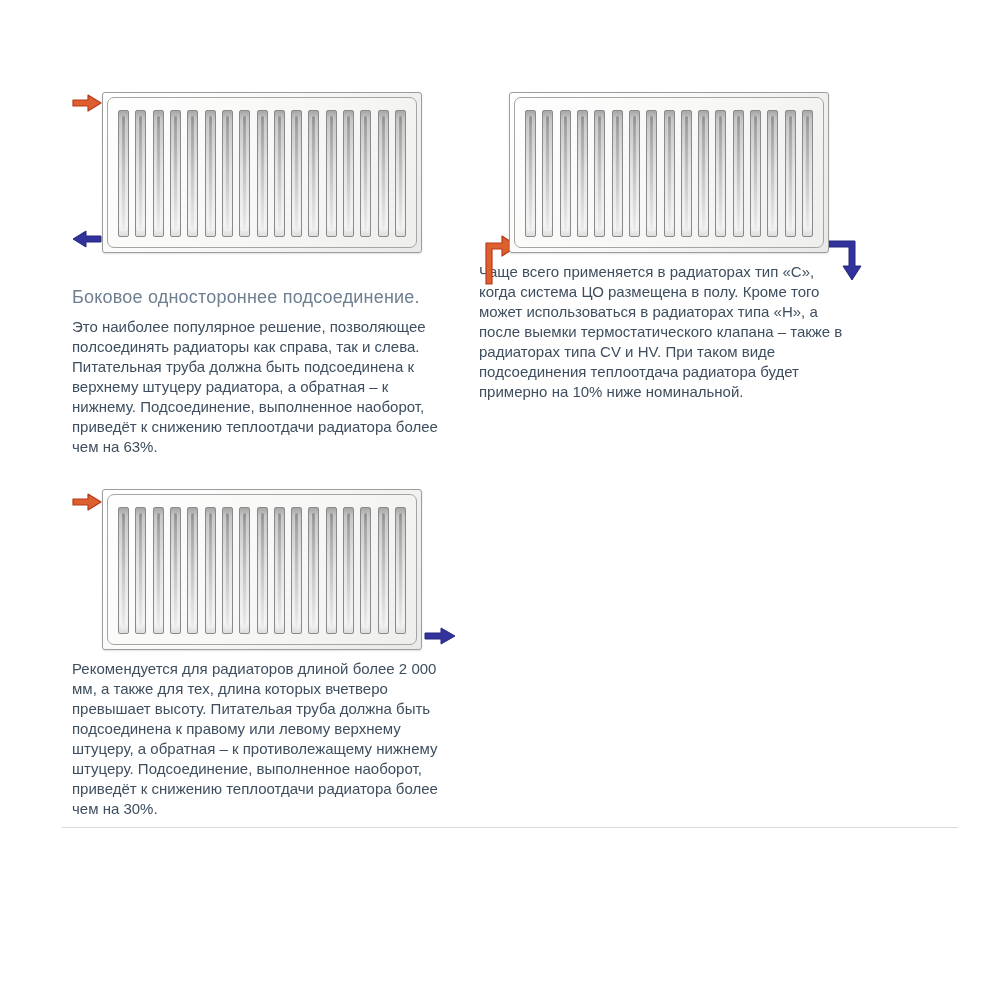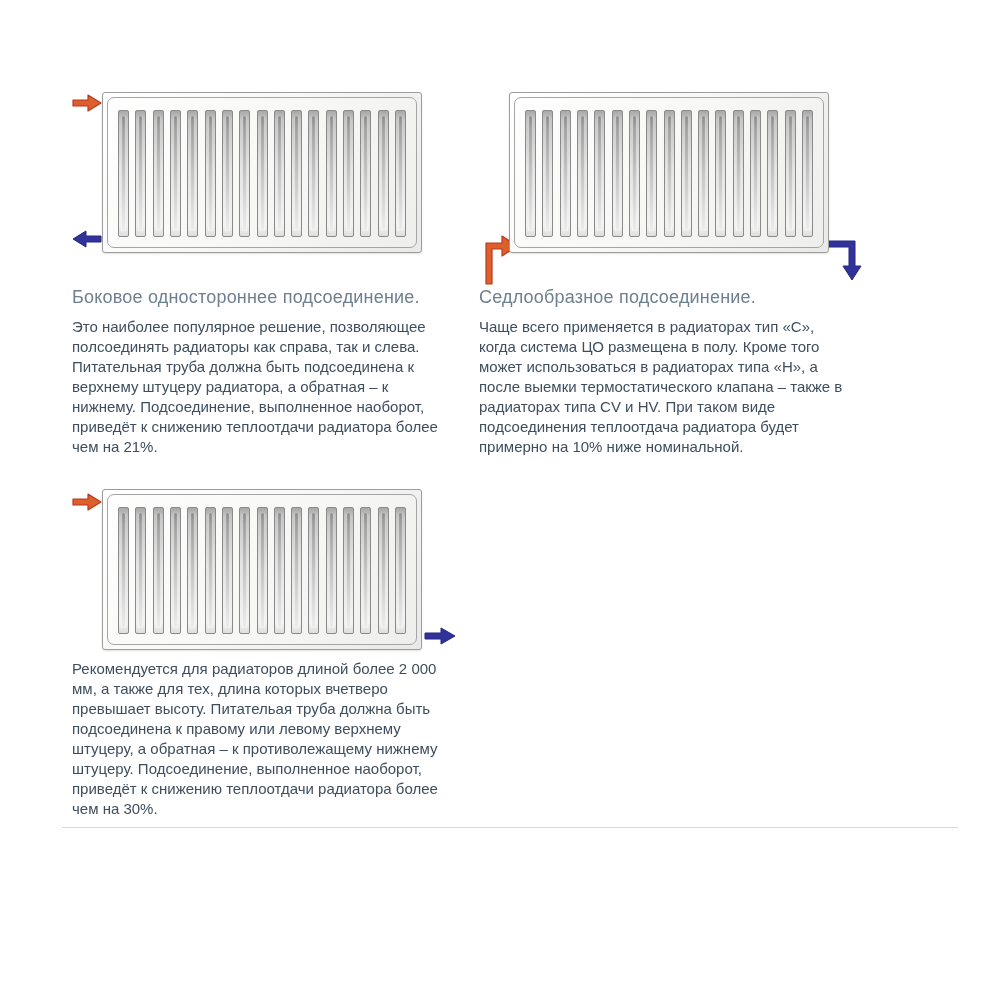--- a/index.html
+++ b/index.html
@@ -131,21 +131,21 @@
                 <div class="slat"></div>
                 <div class="slat"></div>
                 <div class="slat"></div>
                 <div class="slat"></div>
                 <div class="slat"></div>
               </div>
           </div>
         </div>
       </div>
       <h2 class="section-title">Боковое одностороннее подсоединение.</h2>
-      <p class="section-body">Это наиболее популярное решение, позволяющее полсоединять радиаторы как справа, так и слева. Питательная труба должна быть подсоединена к верхнему штуцеру радиатора, а обратная – к нижнему. Подсоединение, выполненное наоборот, приведёт к снижению теплоотдачи радиатора более чем на 21%.</p>
+      <p class="section-body">Это наиболее популярное решение, позволяющее полсоединять радиаторы как справа, так и слева. Питательная труба должна быть подсоединена к верхнему штуцеру радиатора, а обратная – к нижнему. Подсоединение, выполненное наоборот, приведёт к снижению теплоотдачи радиатора более чем на 63%.</p>
     </section>
 
     <section>
       <div class="diagram">
         <svg class="arrow arrow-supply-2" width="40" height="52" viewBox="0 0 40 52">
           <polygon points="5,50 5,9 21,9 21,2 36,12 21,22 21,15 11,15 11,50" fill="#dd5f2d" stroke="#b93a1c" stroke-width="1.2" stroke-linejoin="round"></polygon>
         </svg>
         <svg class="arrow arrow-return-2" width="42" height="48" viewBox="0 0 42 48">
           <polygon points="0,5 30,5 30,30 36,30 27,44 18,30 24,30 24,11 0,11" fill="#32329d" stroke="#26267e" stroke-width="1" stroke-linejoin="round"></polygon>
         </svg>
@@ -166,21 +166,20 @@
                 <div class="slat"></div>
                 <div class="slat"></div>
                 <div class="slat"></div>
                 <div class="slat"></div>
                 <div class="slat"></div>
                 <div class="slat"></div>
               </div>
           </div>
         </div>
       </div>
-      <h2 class="section-title">Седлообразное подсоединение.</h2>
       <p class="section-body">Чаще всего применяется в радиаторах тип «С», когда система ЦО размещена в полу. Кроме того может использоваться в радиаторах типа «H», а после выемки термостатического клапана – также в радиаторах типа CV и HV. При таком виде подсоединения теплоотдача радиатора будет примерно на 10% ниже номинальной.</p>
     </section>
 
     <section>
       <div class="diagram">
         <svg class="arrow arrow-supply-3" width="30" height="20" viewBox="0 0 30 20">
           <polygon points="1,7 16,7 16,2 29,10 16,18 16,13 1,13" fill="#dd5f2d" stroke="#b93a1c" stroke-width="1.2" stroke-linejoin="round"></polygon>
         </svg>
         <svg class="arrow arrow-return-3" width="32" height="20" viewBox="0 0 32 20">
           <polygon points="1,7 17,7 17,2 31,10 17,18 17,13 1,13" fill="#32329d" stroke="#26267e" stroke-width="1" stroke-linejoin="round"></polygon>

